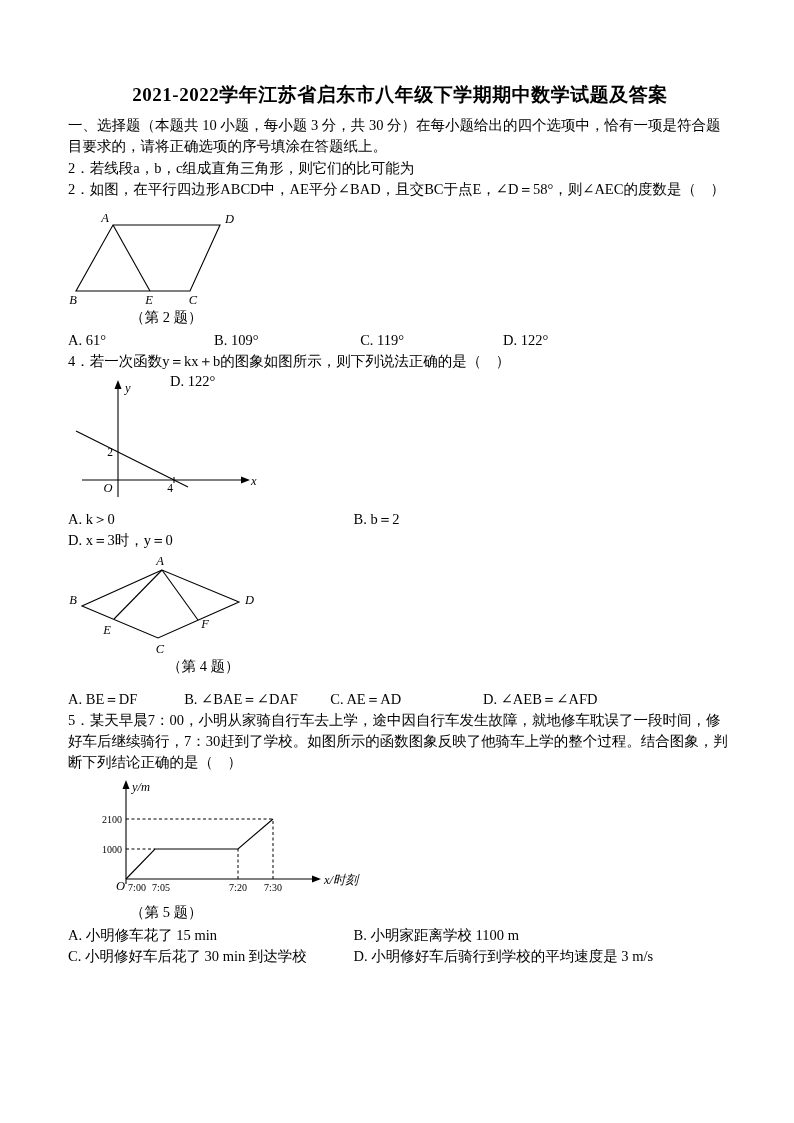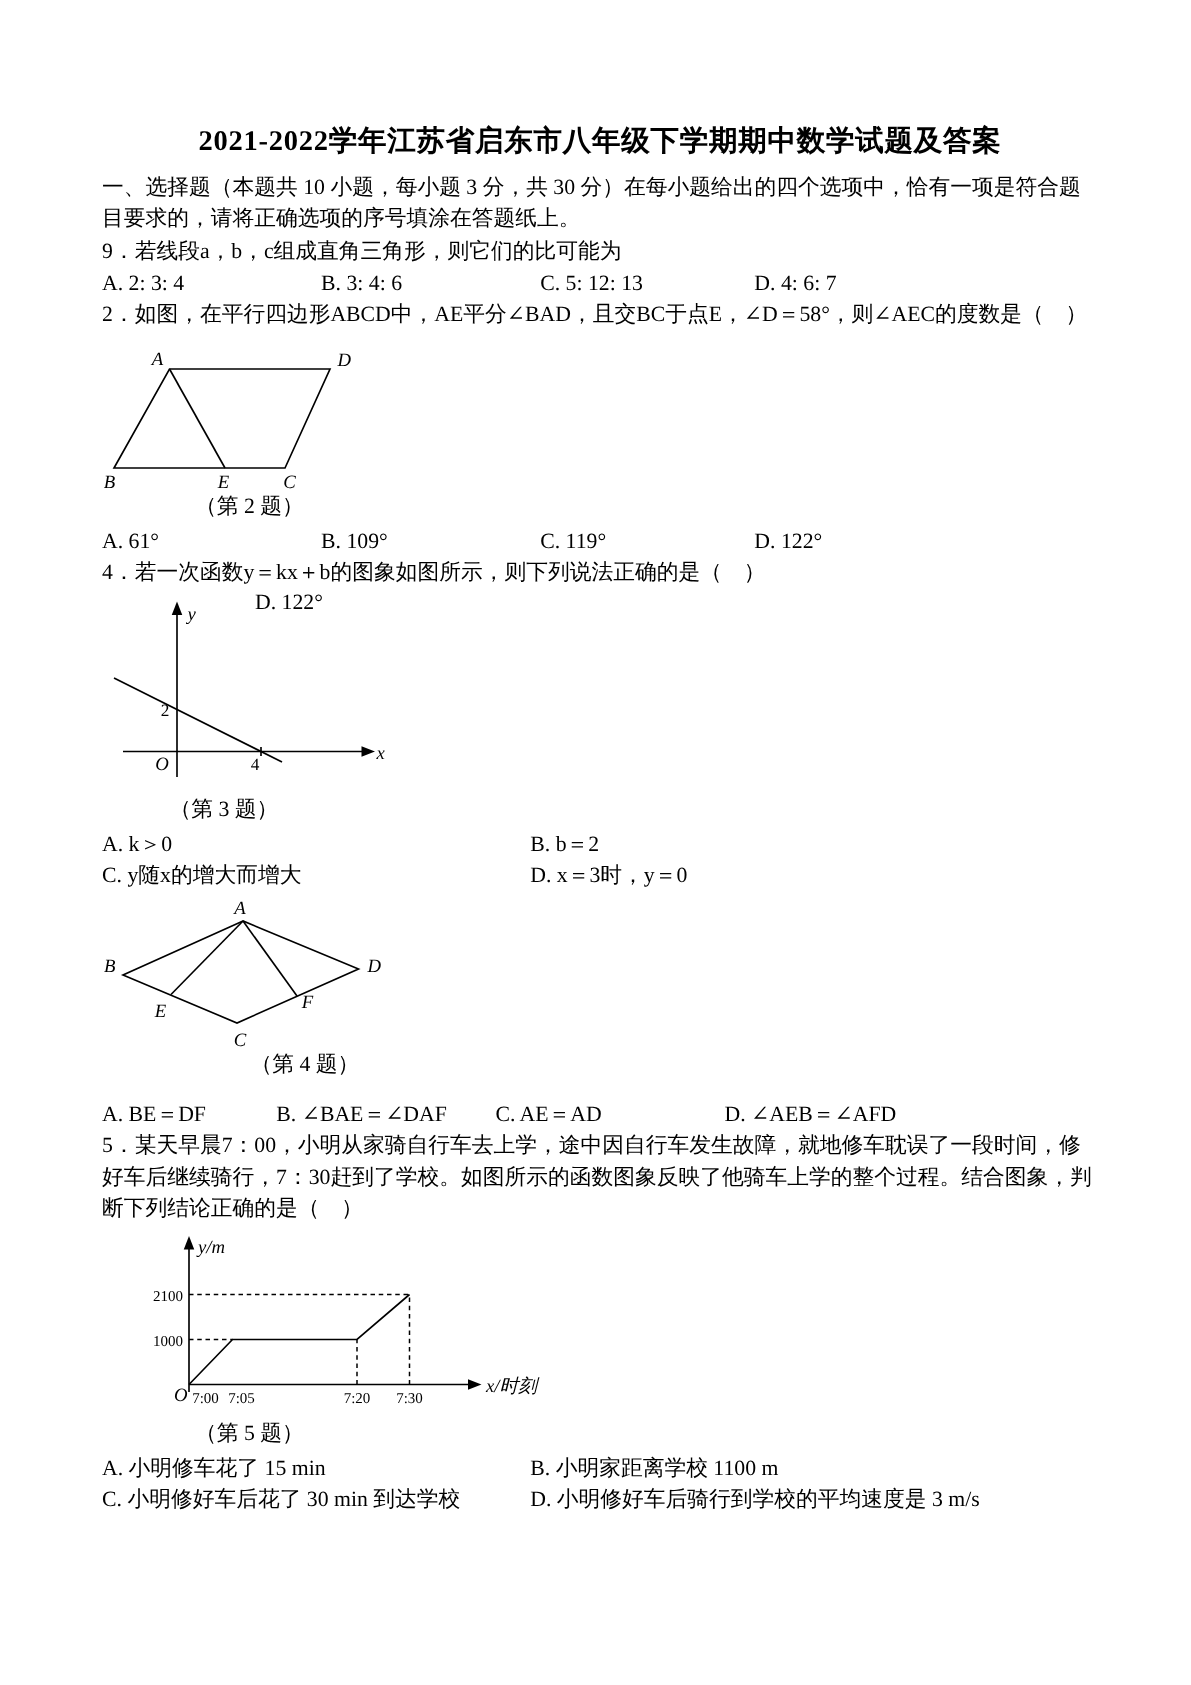--- a/index.html
+++ b/index.html
@@ -53,27 +53,21 @@
 </head>
 <body>
 
 <div class="page">
 
   <h1 class="title">2021-2022学年江苏省启东市八年级下学期期中数学试题及答案</h1>
 
   <p class="section-heading">一、选择题（本题共 10 小题，每小题 3 分，共 30 分）在每小题给出的四个选项中，恰有一项是符合题目要求的，请将正确选项的序号填涂在答题纸上。</p>
 
   <div class="question">
-    <p class="q-text">9．若线段a，b，c组成直角三角形，则它们的比可能为</p>
-    <div class="options-4">
-      <span>A. 2: 3: 4</span>
-      <span>B. 3: 4: 6</span>
-      <span>C. 5: 12: 13</span>
-      <span>D. 4: 6: 7</span>
-    </div>
+    <p class="q-text">2．若线段a，b，c组成直角三角形，则它们的比可能为</p>
   </div>
 
   <div class="question">
     <p class="q-text">2．如图，在平行四边形ABCD中，AE平分∠BAD，且交BC于点E，∠D＝58°，则∠AEC的度数是（　）</p>
     <div class="figure-wrap">
       <svg width="180" height="104" viewBox="0 0 180 104">
         <g class="geo">
           <polygon points="45,22 152,22 122,88 8,88"></polygon>
           <line x1="45" y1="22" x2="82" y2="88"></line>
         </g>
@@ -110,27 +104,25 @@
         <g class="geo">
           <line x1="8" y1="56" x2="120" y2="112"></line>
         </g>
         <text class="lbl" x="57" y="17">y</text>
         <text class="lbl" x="183" y="110">x</text>
         <text class="lbl" x="40" y="117" text-anchor="middle">O</text>
         <text class="num" x="42" y="81" text-anchor="middle">2</text>
         <text class="num" x="102" y="117" text-anchor="middle">4</text>
       </svg>
     </div>
-    <p class="fig-caption cap3">（第 3 题）</p>
     <div class="options-2">
       <span>A. k＞0</span>
       <span>B. b＝2</span>
     </div>
     <div class="options-2">
-      <span>C. y随x的增大而增大</span>
       <span>D. x＝3时，y＝0</span>
     </div>
   </div>
 
   <div class="question">
     <div class="figure-wrap">
       <svg width="210" height="102" viewBox="0 0 210 102">
         <g class="geo">
           <polygon points="94,16 14,52 90,84 171,48"></polygon>
           <line x1="94" y1="16" x2="46" y2="65"></line>

